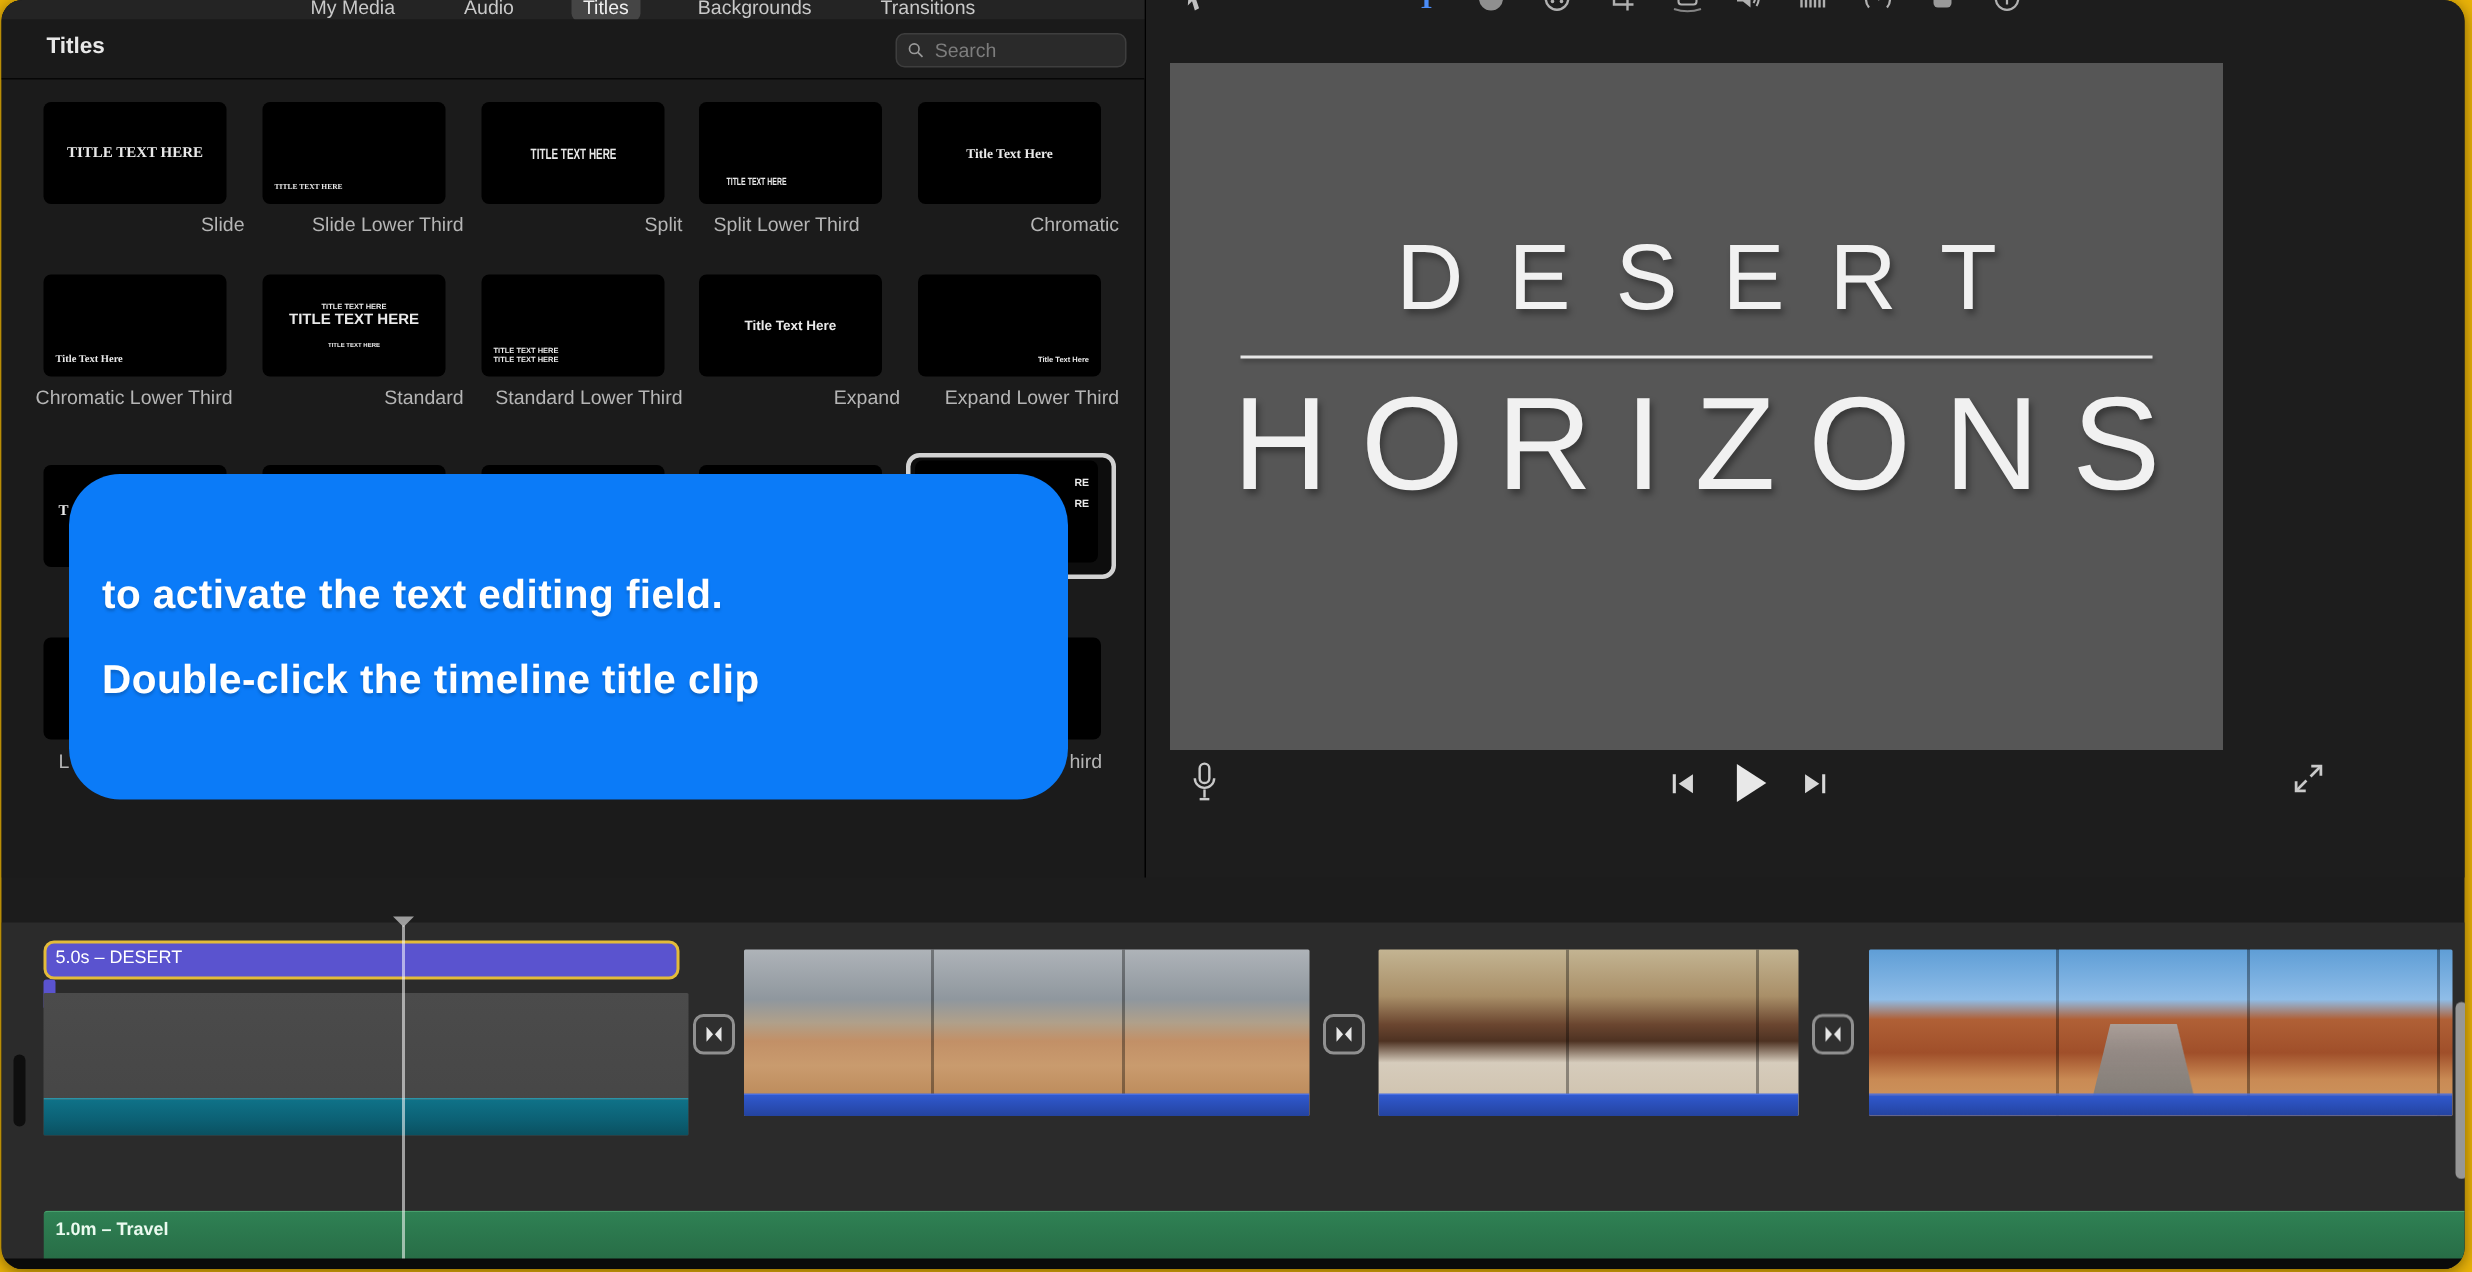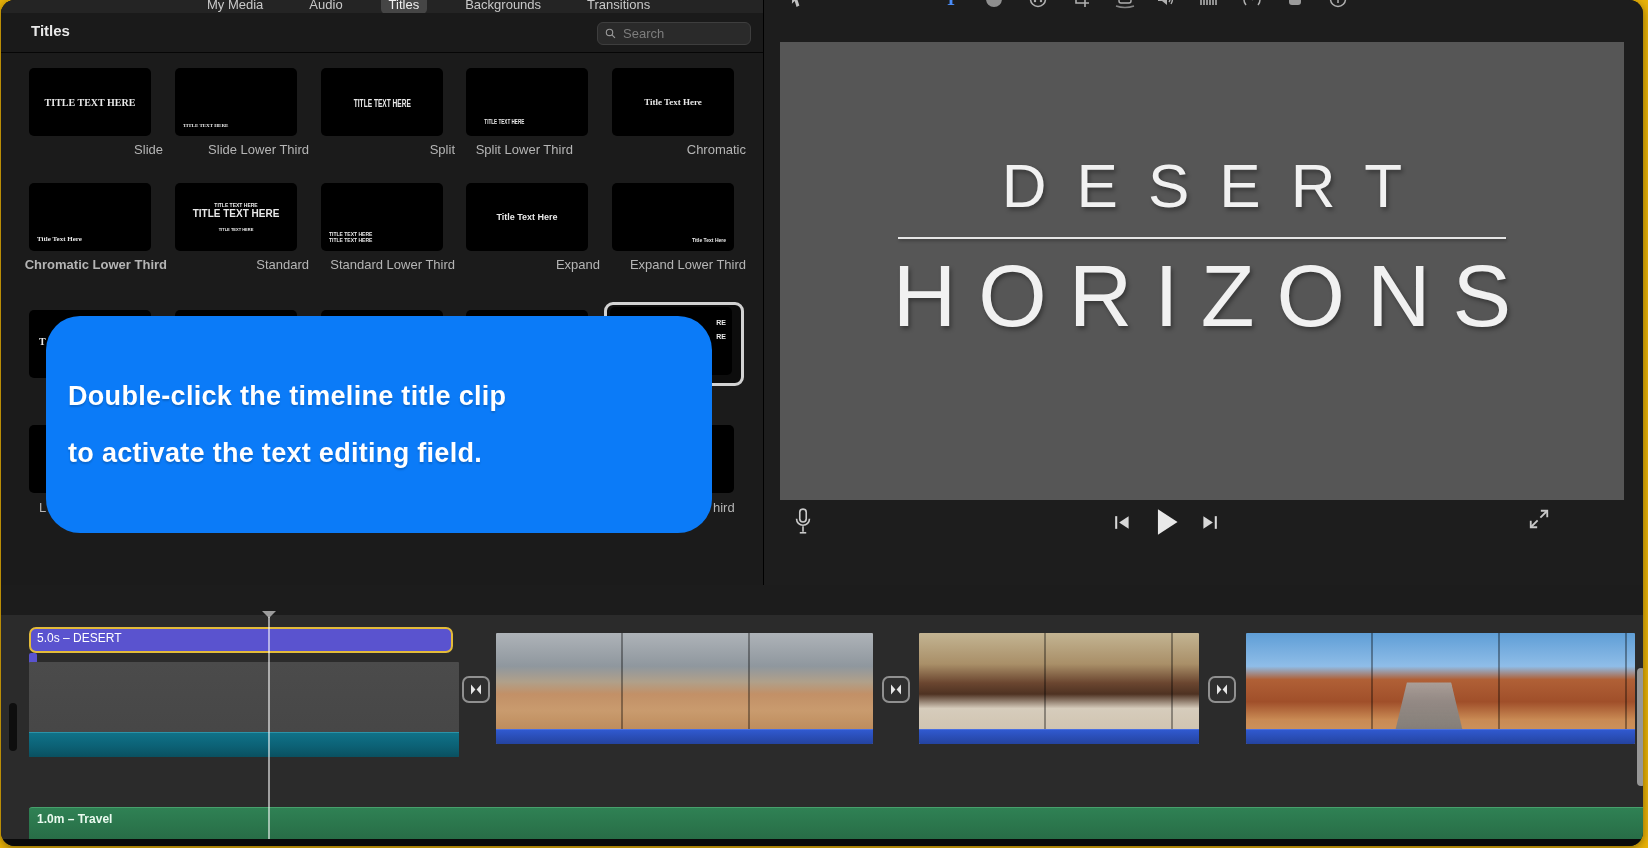--- a/index.html
+++ b/index.html
@@ -43,21 +43,21 @@
   
   .tooltip{position:absolute;left:46px;top:316px;width:666px;height:217px;border-radius:34px;
            display:flex;flex-direction:column;justify-content:center;gap:26px;padding-left:22px;box-sizing:border-box;z-index:30;}
   .tooltip div{color:#fff;font-size:27px;font-weight:bold;letter-spacing:.3px;
                text-shadow:0 2px 2px rgba(0,0,0,.18);}
 
   
   .right-pane{position:absolute;left:763px;top:0;width:885px;height:585px;background:#1d1d1d;}
   .top-icons{position:absolute;left:0;top:0;width:100%;height:12px;overflow:hidden;}
   .ticon{position:absolute;top:-11px;width:22px;height:22px;color:#b0b0b0;font-size:15px;text-align:center;}
-  .viewer-canvas{position:absolute;left:16px;top:42px;width:844px;height:458px;background:#565656;
+  .viewer-canvas{position:absolute;left:16px;top:42px;width:702px;height:458px;background:#565656;
                  display:flex;flex-direction:column;align-items:center;justify-content:flex-start;padding-top:108px;box-sizing:border-box;}
   .vt1{color:#f1f1f1;font-size:62px;letter-spacing:30px;text-indent:30px;text-shadow:2px 3px 4px rgba(0,0,0,.35);}
   .vt-line{width:608px;height:2px;background:#e6e6e6;margin:16px 0 6px;box-shadow:1px 2px 3px rgba(0,0,0,.3);}
   .vt2{color:#f1f1f1;font-size:88px;letter-spacing:22px;text-indent:22px;text-shadow:2px 3px 4px rgba(0,0,0,.35);}
   .ctrl{position:absolute;color:#c9c9c9;}
   .ctrl svg{display:block;}
 
   
   .tl-toolbar{position:absolute;left:0;top:585px;width:100%;height:30px;background:#262626;
               border-top:1px solid #080808;border-bottom:1px solid #0b0b0b;box-sizing:border-box;}
@@ -149,21 +149,21 @@
             <div class="pv pv-c">
               <div class="f-serif s-sm">Title Text Here</div>
             </div>
           </div>
           <div class="tile-label" style="left: 599px; top: 142px;">Chromatic</div>
           <div class="tile" style="left: 28px; top: 183px;">
             <div class="pv pv-ll">
               <div class="f-serif s-xs">Title Text Here</div>
             </div>
           </div>
-          <div class="tile-label" style="left: 20px; top: 257px; font-weight: bold;">Chromatic Lower Third</div>
+          <div class="tile-label" style="left: 8px; top: 257px;">Chromatic Lower Third</div>
           <div class="tile" style="left: 174px; top: 183px;">
             <div class="pv pv-c pv-stack">
               <div class="f-sans s-xxs">TITLE TEXT HERE</div>
               <div class="f-sans s-md">TITLE TEXT HERE</div>
               <div class="f-sans s-tiny" style="margin-top: 6px;">TITLE TEXT HERE</div>
             </div>
           </div>
           <div class="tile-label" style="left: 162px; top: 257px;">Standard</div>
           <div class="tile" style="left: 320px; top: 183px;">
             <div class="pv pv-ll pv-stack">
@@ -351,16 +351,16 @@
       <div class="playhead-tri"></div>
       <div class="playhead"></div>
       <div class="scroll-r"></div>
       <div class="scroll-l"></div>
     </div>
 
     <div class="bottom-strip"></div>
   </div>
 
   <div class="tooltip" style="background: rgb(11, 123, 248);">
+    <div>to activate the text editing field.</div>
     <div>Double-click the timeline title clip</div>
-    <div>to activate the text editing field.</div>
   </div>
 </div>
 
 </body></html>

